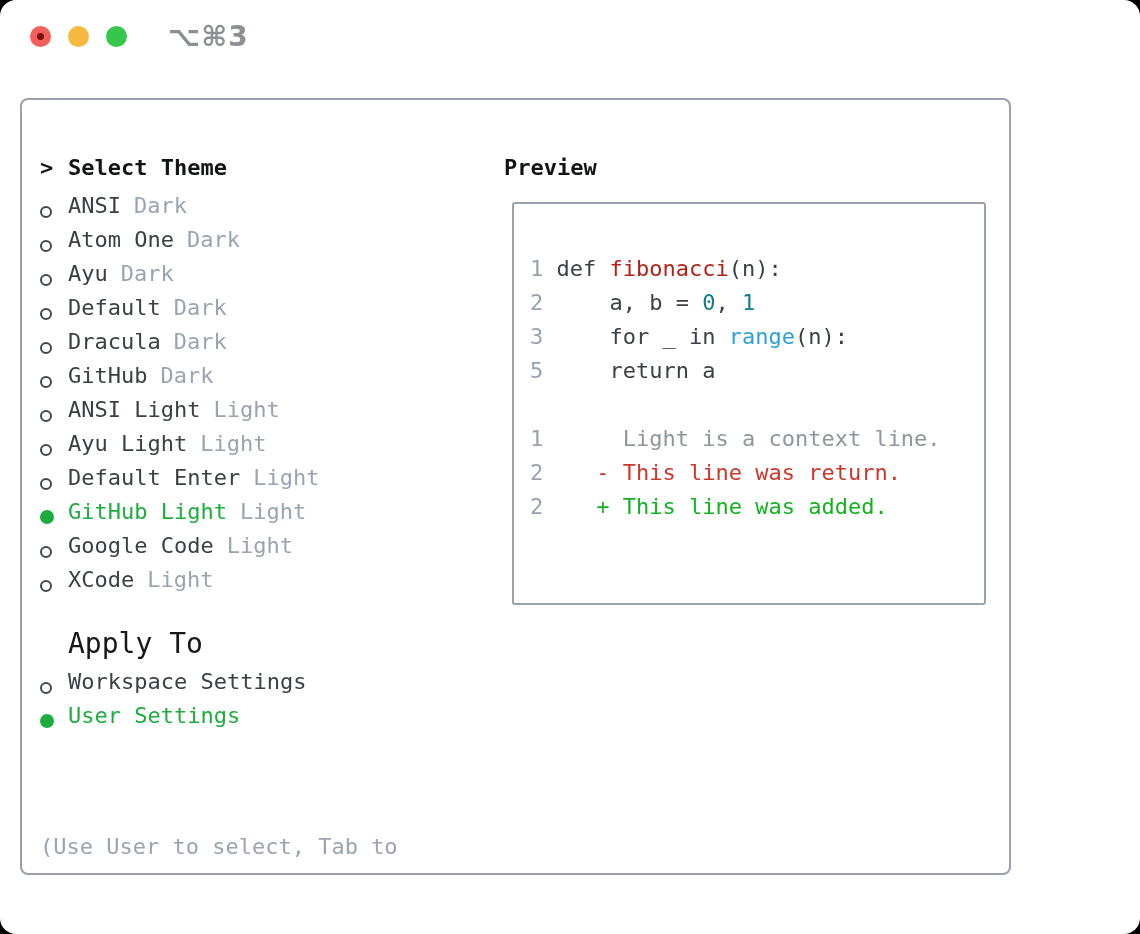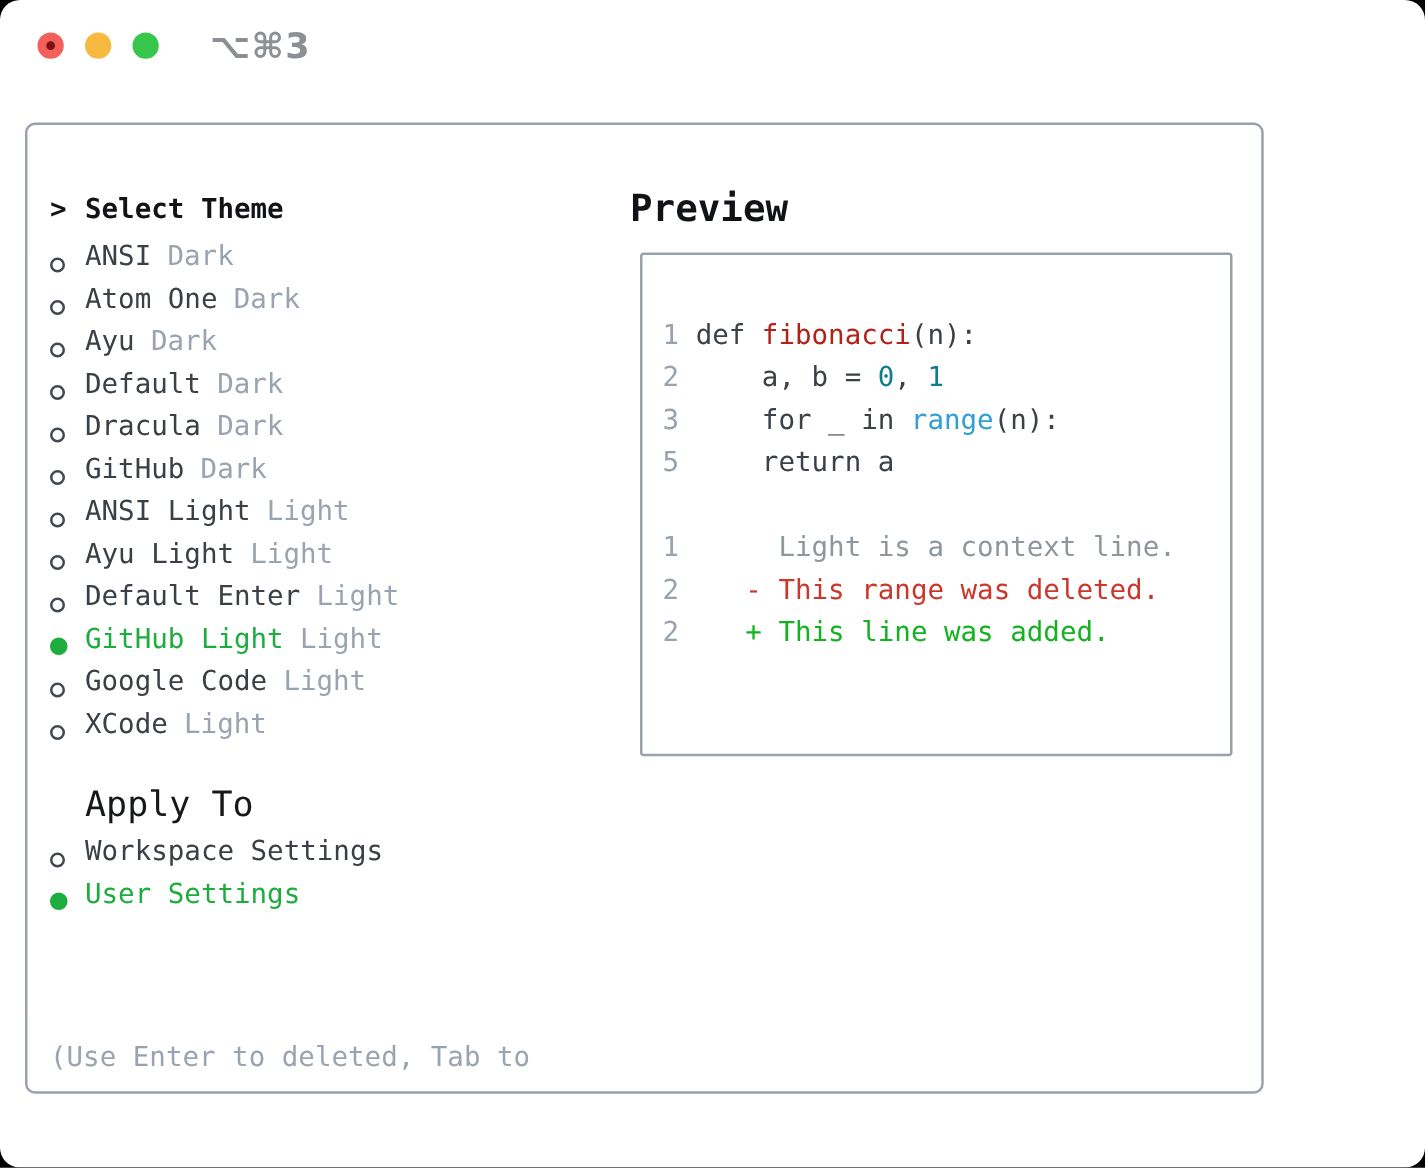--- a/index.html
+++ b/index.html
@@ -45,21 +45,21 @@
   .theme-row.sel .name{color:var(--green);}
   .variant{color:var(--muted);margin-left:13px;}
   .apply-header{position:absolute;left:46px;top:526px;font-size:28px;color:#16181b;
     height:34px;display:flex;align-items:center;}
   .apply-list{position:absolute;left:18px;top:560px;}
   .apply-row .name{color:var(--item);}
   .apply-row.sel .name{color:var(--green);}
   .hint{position:absolute;left:18px;top:662px;font-size:22px;line-height:34px;
     color:var(--muted);white-space:pre;}
   
-  .preview-label{position:absolute;left:482px;top:50px;font-size:30px;font-weight:700;
+  .preview-label{position:absolute;left:482px;top:50px;font-size:22px;font-weight:700;
     color:var(--ink);height:34px;display:flex;align-items:center;text-align:center;}
   .preview-box{
     position:absolute;left:490px;top:102px;width:474px;height:403px;
     border:2px solid var(--border);border-radius:3px;background:#fff;
     padding:48px 12px 0 16px;overflow:hidden;
   }
   .pline{height:34px;line-height:34px;font-size:22px;white-space:pre;}
   .tok-num{color:var(--num);}
   .tok-code{color:var(--code);}
   .tok-func{color:var(--func);}
@@ -159,30 +159,30 @@
     
   </div>
         <div class="row sel apply-row">
     <span class="marker"><span class="dot sel"></span></span>
     <span class="name">User Settings</span>
     
   </div>
       </div>
 
     <div class="hint">
-      <div>(Use Enter to deleted, Tab to</div>
+      <div>(Use User to select, Tab to</div>
       <div>change focus)</div>
     </div>
 
     <div class="preview-label">Preview</div>
     <div class="preview-box">
         <div class="pline"><span class="tok-num">1 </span><span class="tok-code">def </span><span class="tok-func">fibonacci</span><span class="tok-code">(n):</span></div>
         <div class="pline"><span class="tok-num">2 </span><span class="tok-code">    a, b = </span><span class="tok-numlit">0</span><span class="tok-code">, </span><span class="tok-numlit">1</span></div>
         <div class="pline"><span class="tok-num">3 </span><span class="tok-code">    for _ in </span><span class="tok-builtin">range</span><span class="tok-code">(n):</span></div>
         <div class="pline"><span class="tok-num">5 </span><span class="tok-code">    return a</span></div>
         <div class="pline"></div>
         <div class="pline"><span class="tok-num">1 </span><span class="tok-ctx">     Light is a context line.</span></div>
-        <div class="pline"><span class="tok-num">2 </span><span class="tok-code">   </span><span class="tok-del">- This range was deleted.</span></div>
+        <div class="pline"><span class="tok-num">2 </span><span class="tok-code">   </span><span class="tok-del">- This line was return.</span></div>
         <div class="pline"><span class="tok-num">2 </span><span class="tok-code">   </span><span class="tok-add">+ This line was added.</span></div>
       </div>
 
   </div>
 </div>
 
 </body></html>

